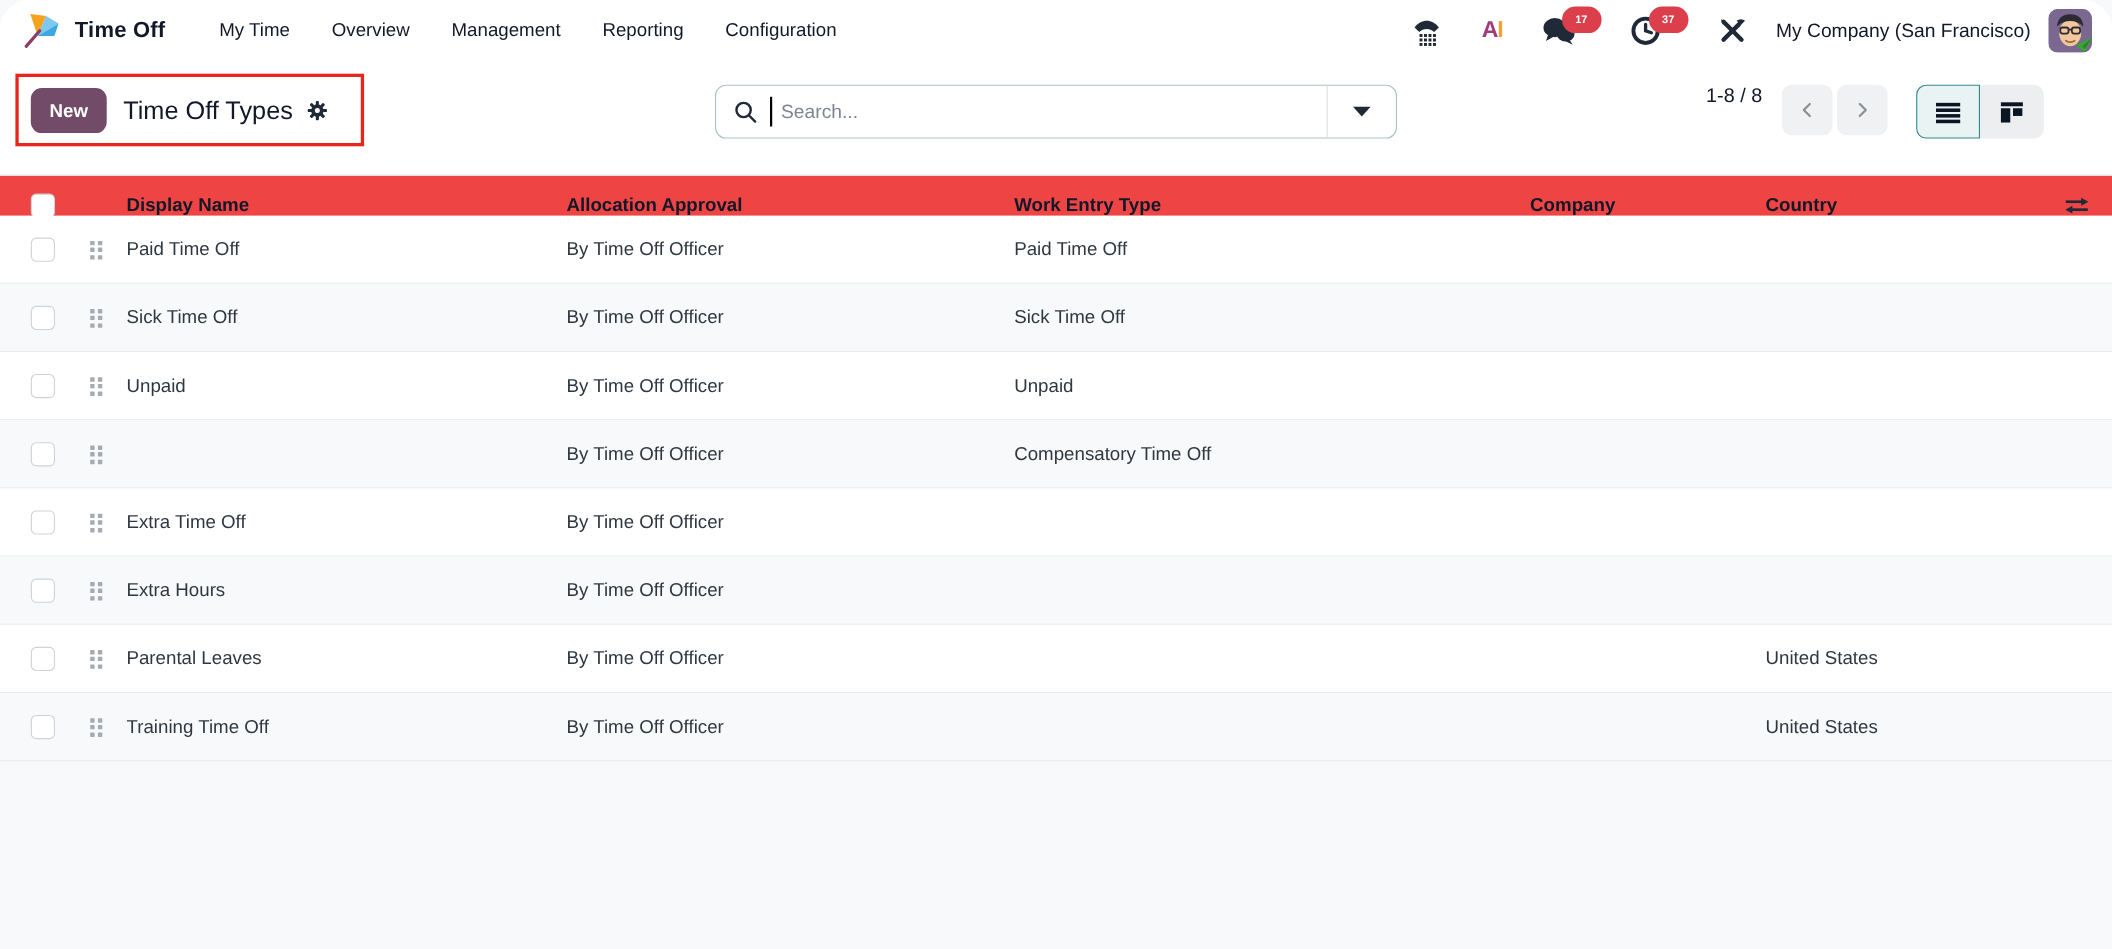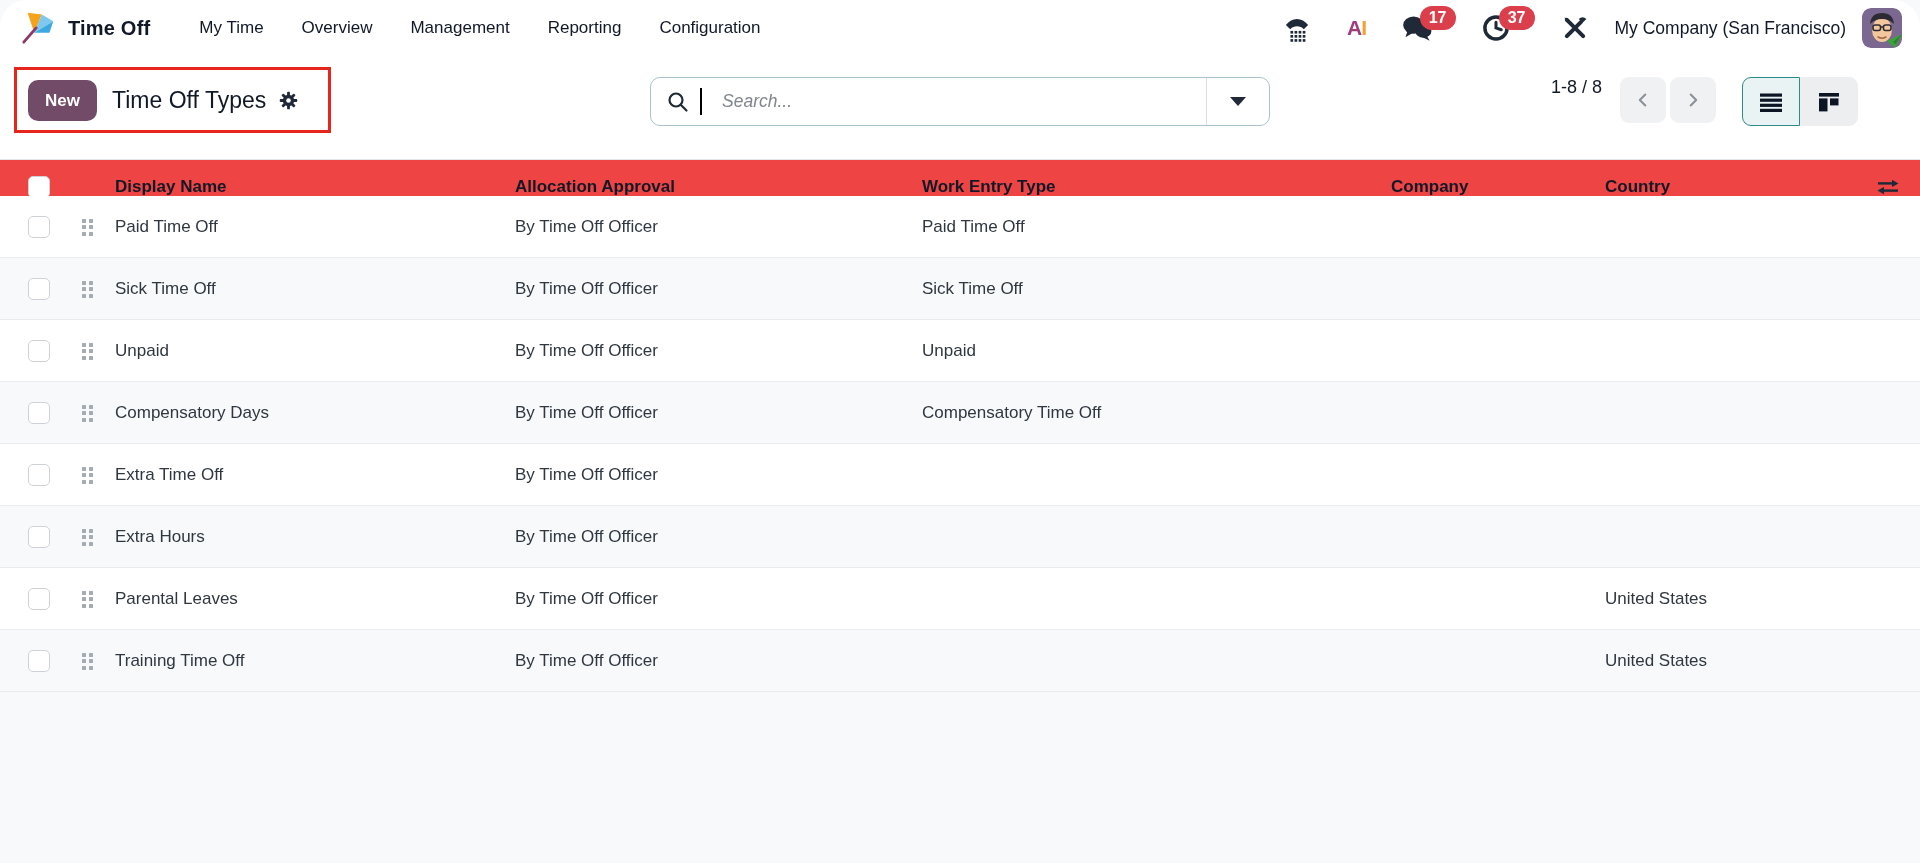--- a/index.html
+++ b/index.html
@@ -12,37 +12,37 @@
 
   
   .navbar { position:absolute; left:0; top:0; width:1920px; height:56px; display:flex; align-items:center; background:#fff; }
   .brand { display:flex; align-items:center; gap:10px; padding-left:20px; cursor:pointer; }
   .brand-name { font-size:20px; font-weight:700; color:#111827; letter-spacing:.2px; }
   .nav-menu { display:flex; margin-left:30px; }
   .nav-item { padding:0 19px; font-size:17px; color:#111827; cursor:pointer; line-height:56px; }
   .systray { margin-left:auto; display:flex; align-items:center; padding-right:18px; }
   .tray-icon { position:relative; width:30px; height:30px; margin:0 15px; display:flex; align-items:center; justify-content:center; cursor:pointer; }
   .tray-icon.with-badge { margin-right:34px; }
-  .badge { position:absolute; top:-7px; left:18px; min-width:36px; height:24px; border-radius:12px; color:#fff; font-size:16px; font-weight:700; display:flex; align-items:center; justify-content:center; padding:0 8px; background:#dc3f4c; }
+  .badge { position:absolute; top:-7px; left:18px; min-width:36px; height:24px; border-radius:12px; color:#fff; font-size:10px; font-weight:700; display:flex; align-items:center; justify-content:center; padding:0 8px; background:#dc3f4c; }
   .ai-text { font-size:21px; font-weight:800; letter-spacing:-1px; }
   .ai-a { color:#a13b7c; } .ai-i { color:#f2a135; }
   .company-name { font-size:17.5px; color:#111827; margin:0 16px 0 10px; cursor:pointer; white-space:nowrap; }
   .avatar { width:40px; height:40px; border-radius:9px; overflow:hidden; cursor:pointer; flex:0 0 auto; }
 
   
   .annotation-rect { position:absolute; left:14px; top:67px; width:317px; height:66px; border:3px solid #e6251c; z-index:5; pointer-events:none; }
   .new-btn { position:absolute; left:28px; top:80px; height:41px; padding:0 17px; background:#714B67; color:#fff; border:none; border-radius:10px; font-size:17px; font-weight:600; font-family:"Liberation Sans",sans-serif; cursor:pointer; }
   .view-title-wrap { position:absolute; left:112px; top:80px; height:41px; display:flex; align-items:center; gap:12px; }
   .view-title { font-size:23px; color:#111827; }
   .gear-btn { display:flex; align-items:center; cursor:pointer; }
 
   .searchbar { position:absolute; left:650px; top:77px; width:620px; height:49px; border:1px solid #a9c2cc; border-radius:10px; background:#fff; display:flex; align-items:center; }
   .searchbar .mag { margin-left:15px; display:flex; }
   .caret-bar { width:2px; height:27px; background:#000; margin-left:10px; }
-  .search-input { flex:1; border:none; outline:none; font-size:17.5px; color:#111827; font-family:"Liberation Sans",sans-serif; background:transparent; padding-left:20px;font-style:italic; }
+  .search-input { flex:1; border:none; outline:none; font-size:17.5px; color:#111827; font-family:"Liberation Sans",sans-serif; background:transparent; padding-left:8px; }
   .search-input::placeholder { color:#7f868e; }
   .search-dd { width:63px; height:100%; border-left:1px solid #d9dee1; display:flex; align-items:center; justify-content:center; cursor:pointer; }
   .dd-caret { width:0; height:0; border-left:8px solid transparent; border-right:8px solid transparent; border-top:9px solid #1f2937; }
 
   .pager-zone { position:absolute; left:1551px; top:77px; height:49px; display:flex; align-items:flex-start; }
   .pager-text { font-size:18px; color:#111827; margin-right:18px; white-space:nowrap; }
   .pg-btn { width:46px; height:46px; background:#f0f1f3; border:none; border-radius:9px; display:flex; align-items:center; justify-content:center; cursor:pointer; }
   .pg-btn + .pg-btn { margin-left:4px; }
   .switcher { display:flex; margin-left:26px; }
   .sw-btn { width:58px; height:49px; display:flex; align-items:center; justify-content:center; cursor:pointer; background:#eceef0; border:1px solid #eceef0; }
@@ -314,21 +314,20 @@
       <div class="cell x-drag">
         <span class="drag-handle">
             <i></i>
             <i></i>
             <i></i>
             <i></i>
             <i></i>
             <i></i>
           </span>
       </div>
-      <div class="cell x-name">Compensatory Days</div>
       <div class="cell x-alloc">By Time Off Officer</div>
       <div class="cell x-work">Compensatory Time Off</div>
       <div class="cell x-comp"></div>
       <div class="cell x-country"></div>
     </div>
 
     <div class="list-row">
       <div class="cell x-check">
         <span class="checkbox"></span>
       </div>

